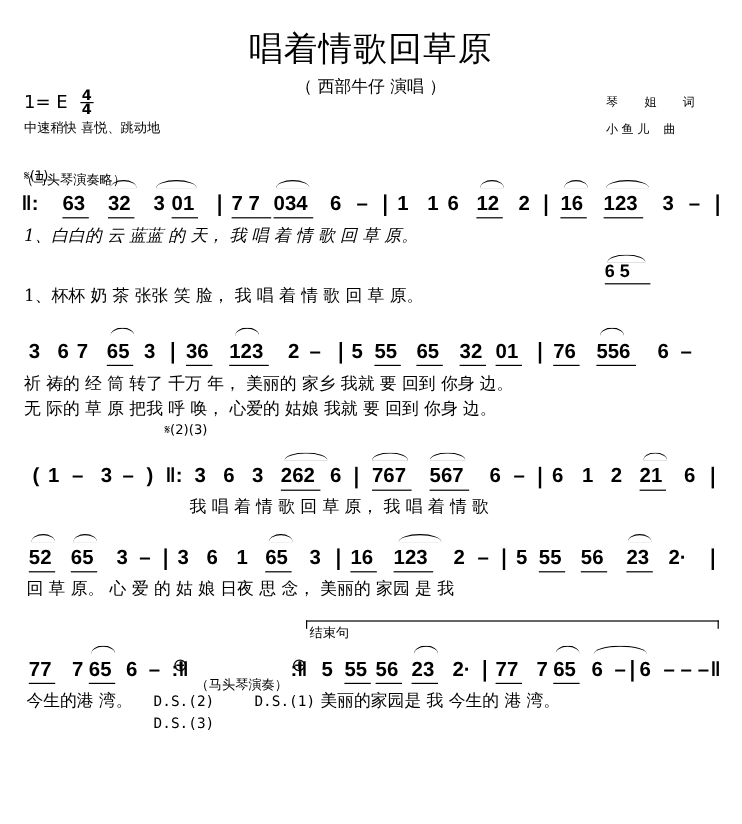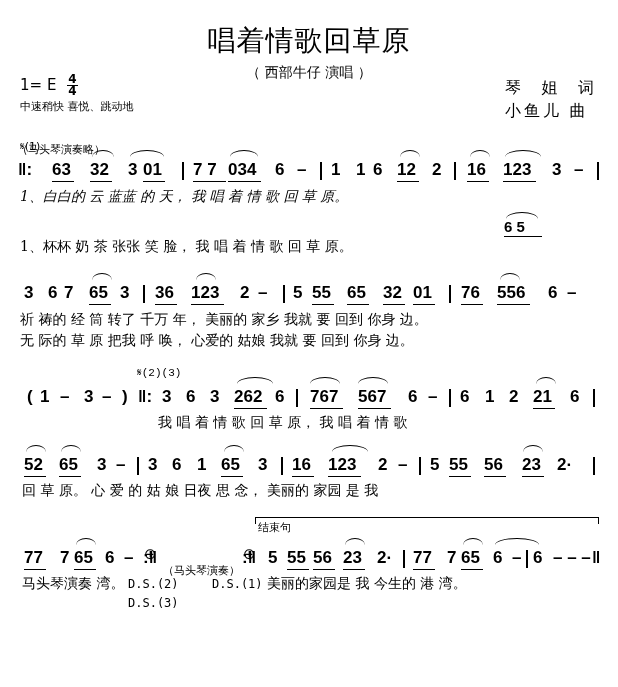--- a/index.html
+++ b/index.html
@@ -7,21 +7,21 @@
          font-family:"DejaVu Sans", sans-serif; }
   .abs { position:absolute; white-space:nowrap; }
   .title { left:0; width:618px; top:22px; text-align:center; font-size:28px; letter-spacing:1px; }
   .singer { left:0; width:618px; top:64px; text-align:center; font-size:14px; }
   .key { left:20px; top:74px; font-size:15px; }
   .frac { display:inline-block; vertical-align:middle; text-align:center; font-weight:bold; font-size:12px; line-height:11px; margin-left:6px; }
   .frac span { display:block; }
   .frac .num { border-bottom:1.5px solid #000; padding:0 1px; }
   .tempo { left:20px; top:99px; font-size:11px; }
   .intro { left:17px; top:116px; font-size:11px;margin-top:26px; }
-  .credit { font-family:Liberation Sans, sans-serif; font-size:16px; letter-spacing:8px; }
+  .credit { font-family:Liberation Mono, monospace; font-size:10px; letter-spacing:8px; }
   .segno { font-size:11px; }
   .note { font-family:"Liberation Sans", sans-serif; font-weight:bold; font-size:17px; }
   .lyr { font-family:"DejaVu Serif", serif; font-size:14px; }
   .ds { font-family:"DejaVu Sans Mono", monospace; font-size:12px; }
   .bar { position:absolute; width:1.5px; background:#000; }
   .uline { position:absolute; height:1.2px; background:#000; }
   .arc { position:absolute; border-top:1.2px solid #000; border-radius:50% 50% 0 0 / 100% 100% 0 0; height:6px; }
   .coda { font-size:15px; }
   .endbracket { position:absolute; border-top:1px solid #000; border-left:1px solid #000; border-right:1px solid #000; height:6px; }
   .small { font-size:11px; }
@@ -38,21 +38,21 @@
     <span>4</span>
   </span>
 </div>
 <div class="abs tempo">中速稍快  喜悦、跳动地</div>
 <div class="abs intro">（马头琴演奏略）</div>
 <div class="abs credit" style="left:505px;top:78px">琴 姐 词</div>
 <div class="abs credit" style="left:505px;top:101px;letter-spacing:3px">小鱼儿 曲</div>
 
 <div id="score">
     <div class="abs segno" style="left: 20px; top: 140px;">𝄋(1)</div>
-    <div class="abs segno" style="left: 137px; top: 367px; font-family: Liberation Mono, monospace;">𝄋(2)(3)</div>
+    <div class="abs segno" style="left: 137px; top: 352px;">𝄋(2)(3)</div>
     <div class="abs coda" style="left: 144px; top: 545px;">⊕</div>
     <div class="abs coda" style="left: 243px; top: 545px;">⊕</div>
     <div class="abs small" style="left: 258px; top: 520px;">结束句</div>
     <div class="abs small" style="left: 163px; top: 563px;">（马头琴演奏）</div>
     <div class="abs endbracket" style="left: 255px; top: 517px; width: 342px;"></div>
     <div class="abs note" style="left: 18px; top: 160px;">‖:</div>
     <div class="abs note" style="left: 52px; top: 160px;">63</div>
     <div class="abs uline" style="left: 52px; top: 181px; width: 22px;"></div>
     <div class="abs note" style="left: 90px; top: 160px;">32</div>
     <div class="abs uline" style="left: 90px; top: 181px; width: 22px;"></div>
@@ -200,21 +200,21 @@
     <div class="abs note" style="left: 447px; top: 548px;">7</div>
     <div class="abs note" style="left: 461px; top: 548px;">65</div>
     <div class="abs uline" style="left: 461px; top: 569px; width: 22px;"></div>
     <div class="abs note" style="left: 493px; top: 548px;">6</div>
     <div class="abs note" style="left: 512px; top: 548px;">–</div>
     <div class="abs note" style="left: 533px; top: 548px;">6</div>
     <div class="abs note" style="left: 553px; top: 548px;">– – –</div>
     <div class="abs note" style="left: 592px; top: 548px;">‖</div>
     <div class="abs bar" style="left: 403px; top: 550px; height: 18px;"></div>
     <div class="abs bar" style="left: 526px; top: 550px; height: 18px;"></div>
-    <div class="abs lyr" style="left: 22px; top: 575px;">马头琴演奏   湾。</div>
+    <div class="abs lyr" style="left: 22px; top: 575px;">今生的港   湾。</div>
     <div class="abs lyr" style="left: 267px; top: 575px;">美丽的家园是   我   今生的 港   湾。</div>
     <div class="abs ds" style="left: 128px; top: 577px;">D.S.(2)</div>
     <div class="abs ds" style="left: 128px; top: 596px;">D.S.(3)</div>
     <div class="abs ds" style="left: 212px; top: 577px;">D.S.(1)</div>
     <div class="abs arc" style="left: 92px; top: 150px; width: 22px;"></div>
     <div class="abs arc" style="left: 130px; top: 150px; width: 34px;"></div>
     <div class="abs arc" style="left: 230px; top: 150px; width: 28px;"></div>
     <div class="abs arc" style="left: 400px; top: 150px; width: 20px;"></div>
     <div class="abs arc" style="left: 470px; top: 150px; width: 20px;"></div>
     <div class="abs arc" style="left: 505px; top: 150px; width: 36px;"></div>

